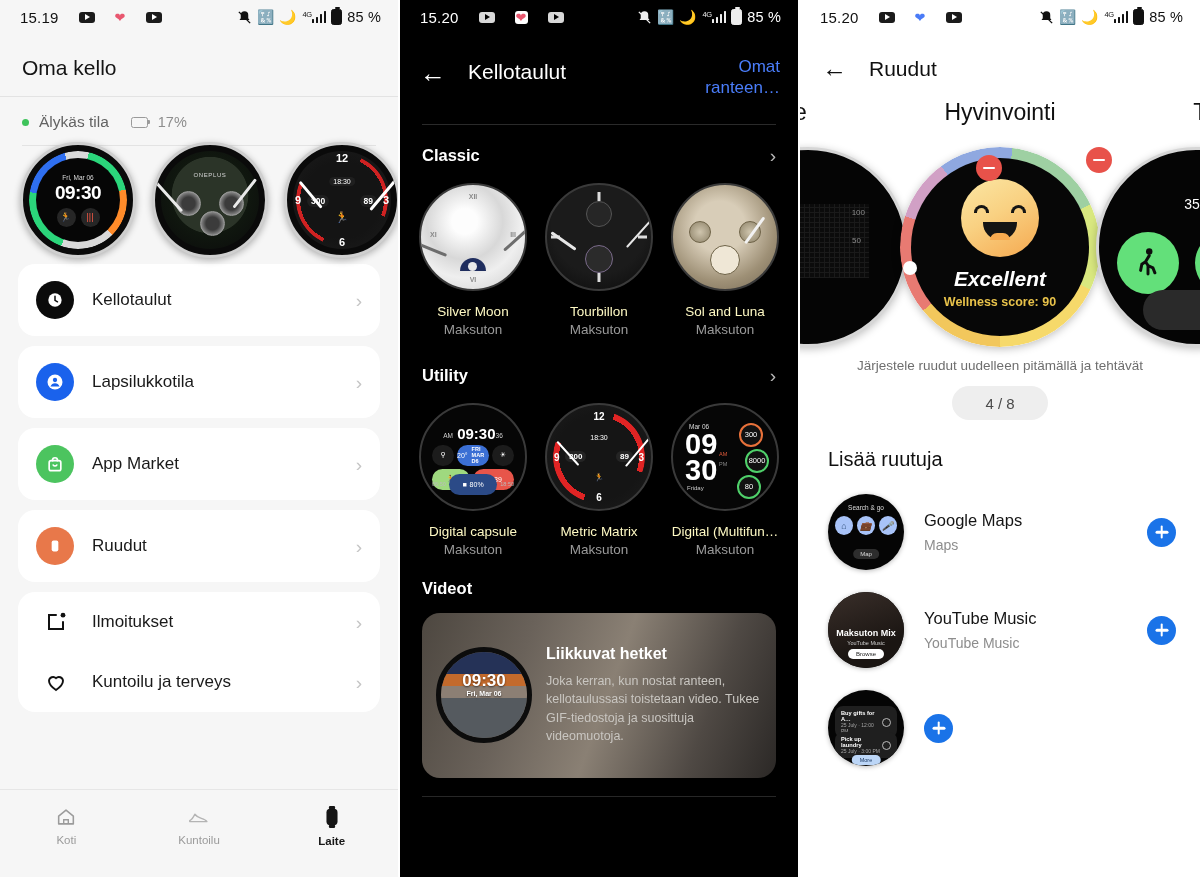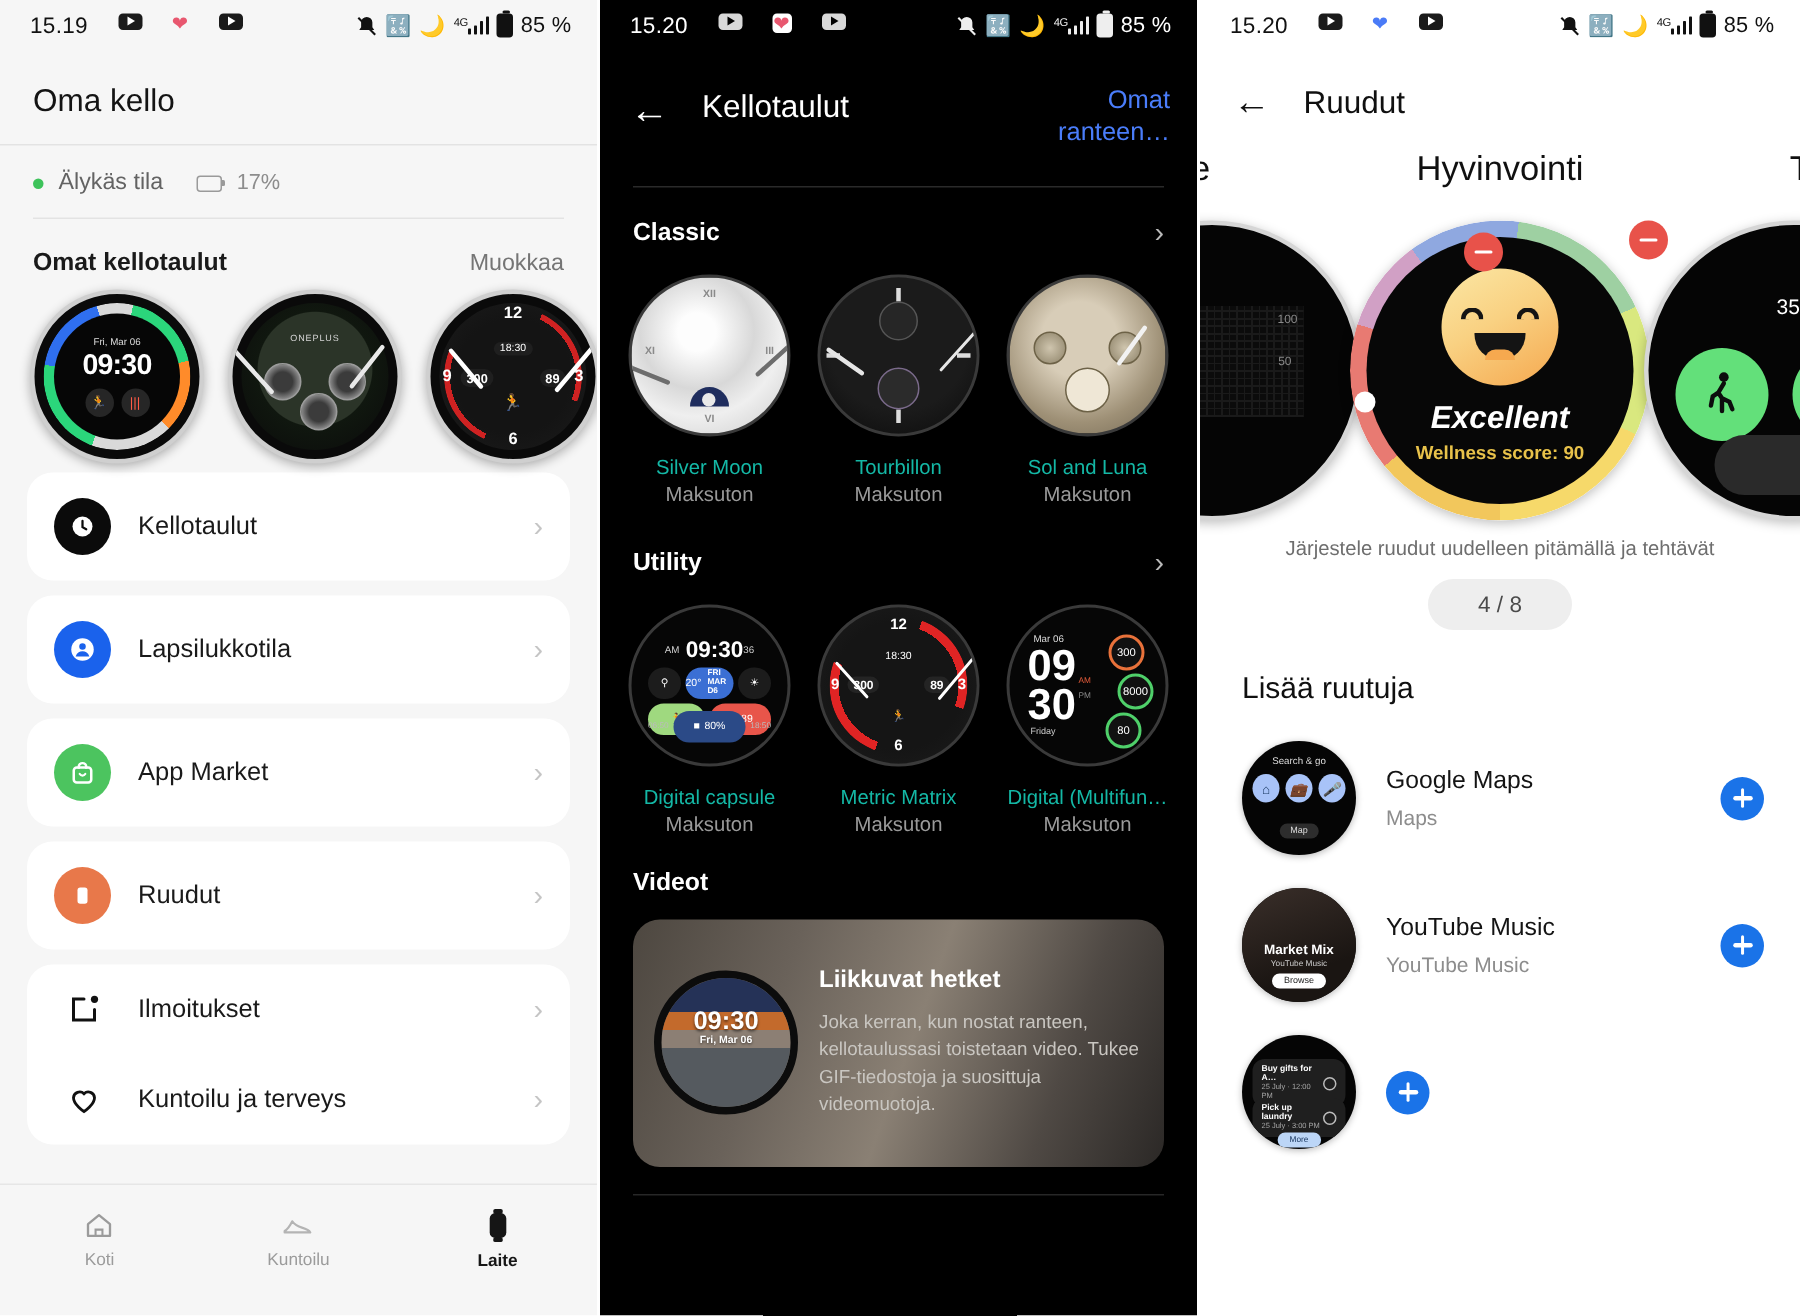--- a/index.html
+++ b/index.html
@@ -17,21 +17,21 @@
   .gap { width: 2px; background: #ffffff; height: 877px; flex: 0 0 auto; }
   .p2 { width: 398px; background: #000000; }
   .p3 { width: 400px; background: #ffffff; }
 
   
   .statusbar {
     height: 34px; display: flex; align-items: center;
     justify-content: space-between; padding: 0 17px 0 20px;
     font-size: 14.5px; letter-spacing: .2px;
   }
-  .sb-left { display: flex; align-items: flex-start; gap: 20px; }
+  .sb-left { display: flex; align-items: center; gap: 20px; }
   .sb-right { display: flex; align-items: center; gap: 5px; }
   .sb-time { font-size: 15px; font-weight: 400; }
   .dark .statusbar, .dark .sb-time { color: #ffffff; }
   .light .statusbar, .light .sb-time { color: #111111; }
 
   .ico-yt {
     width: 16px; height: 11px; border-radius: 3px; display:inline-block;
     position: relative;
   }
   .ico-yt::after{
@@ -145,21 +145,21 @@
   .nav-title { font-size:21px; font-weight:500; color:#fff; flex:1; margin-top:4px;}
   .nav-link { color:#4a7dfa; font-size:17px; text-align:right; width:84px; line-height:1.25; }
   .p2-hr { height:1px; background:#2a2a2a; margin:25px 22px 0 22px; }
   .p2-sec { display:flex; align-items:center; justify-content:space-between; padding:20px 22px 0 22px; }
   .p2-sec-title { font-size:16.5px; font-weight:700; color:#fff; }
   .p2-chev { color:#b9b9b9; font-size:19px; font-weight:300; }
   .grid3 { display:grid; grid-template-columns:repeat(3,1fr); gap:4px; padding:16px 12px 0 12px; }
   .tile { display:flex; flex-direction:column; align-items:center; }
   .tile-face { width:108px;height:108px;border-radius:50%;position:relative;overflow:hidden;
                background:#060606; border:2px solid #3a3a3a; }
-  .tile-name { font-size:13.5px; color:#14b8a6; margin-top:13px; max-width:118px;
+  .tile-name { font-size:13.5px; color:#fef9c3; margin-top:13px; max-width:118px;
                white-space:nowrap; overflow:hidden; text-overflow:ellipsis; text-align:right;}
   .tile-price { font-size:13.5px; color:#9a9a9a; margin-top:3px; }
 
   .silver { background: radial-gradient(circle at 42% 35%, #fdfdfd 0 14%, #d8d8d8 42%, #efefef 62%, #c9c9c9 100%); }
   .silver .rn { position:absolute; color:#8a8a8a; font-size:7px; font-weight:700;}
   .silver .moon { position:absolute; bottom:18px; left:50%; transform:translateX(-50%);
                   width:26px;height:13px;border-radius:13px 13px 0 0;background:#1f2d5e;}
   .silver .moon::after{content:"";position:absolute;left:8px;top:4px;width:9px;height:9px;
                   border-radius:50%;background:#e9e9e9;}
   .tourb { background: radial-gradient(circle at 50% 40%, #1b1b1b 0 58%, #0a0a0a 100%); }
@@ -350,24 +350,20 @@
     <div class="p1-divider"></div>
 
     <div class="p1-status">
       <span class="dot-green"></span>
       <span class="p1-status-label">Älykäs tila</span>
       <span class="mini-batt"></span>
       <span class="p1-status-pct">17%</span>
     </div>
     <div class="p1-hr"></div>
 
-    <div class="sec-row">
-      <span class="sec-title">Omat kellotaulut</span>
-      <span class="sec-action">Muokkaa</span>
-    </div>
 
     <div class="faces-strip">
       <div class="face f1">
         <div class="f-ring"></div>
         <div class="f-inner">
           <div class="f1-date">Fri, Mar 06</div>
           <div class="f1-time">09:30</div>
           <div class="f1-comps">
             <span class="f1-c a">🏃</span>
             <span class="f1-c b">|||</span>
@@ -794,21 +790,21 @@
         <div class="add-txt">
           <div class="add-name">Google Maps</div>
           <div class="add-sub">Maps</div>
         </div>
         <span class="plus"></span>
       </div>
 
       <div class="add-row">
         <div class="add-thumb">
           <div class="ym-bg"></div>
-          <span class="ym-t">Market Mix</span>
+          <span class="ym-t">Maksuton Mix</span>
           <span class="ym-s">YouTube Music</span>
           <span class="ym-chip">Browse</span>
         </div>
         <div class="add-txt">
           <div class="add-name">YouTube Music</div>
           <div class="add-sub">YouTube Music</div>
         </div>
         <span class="plus"></span>
       </div>
 

